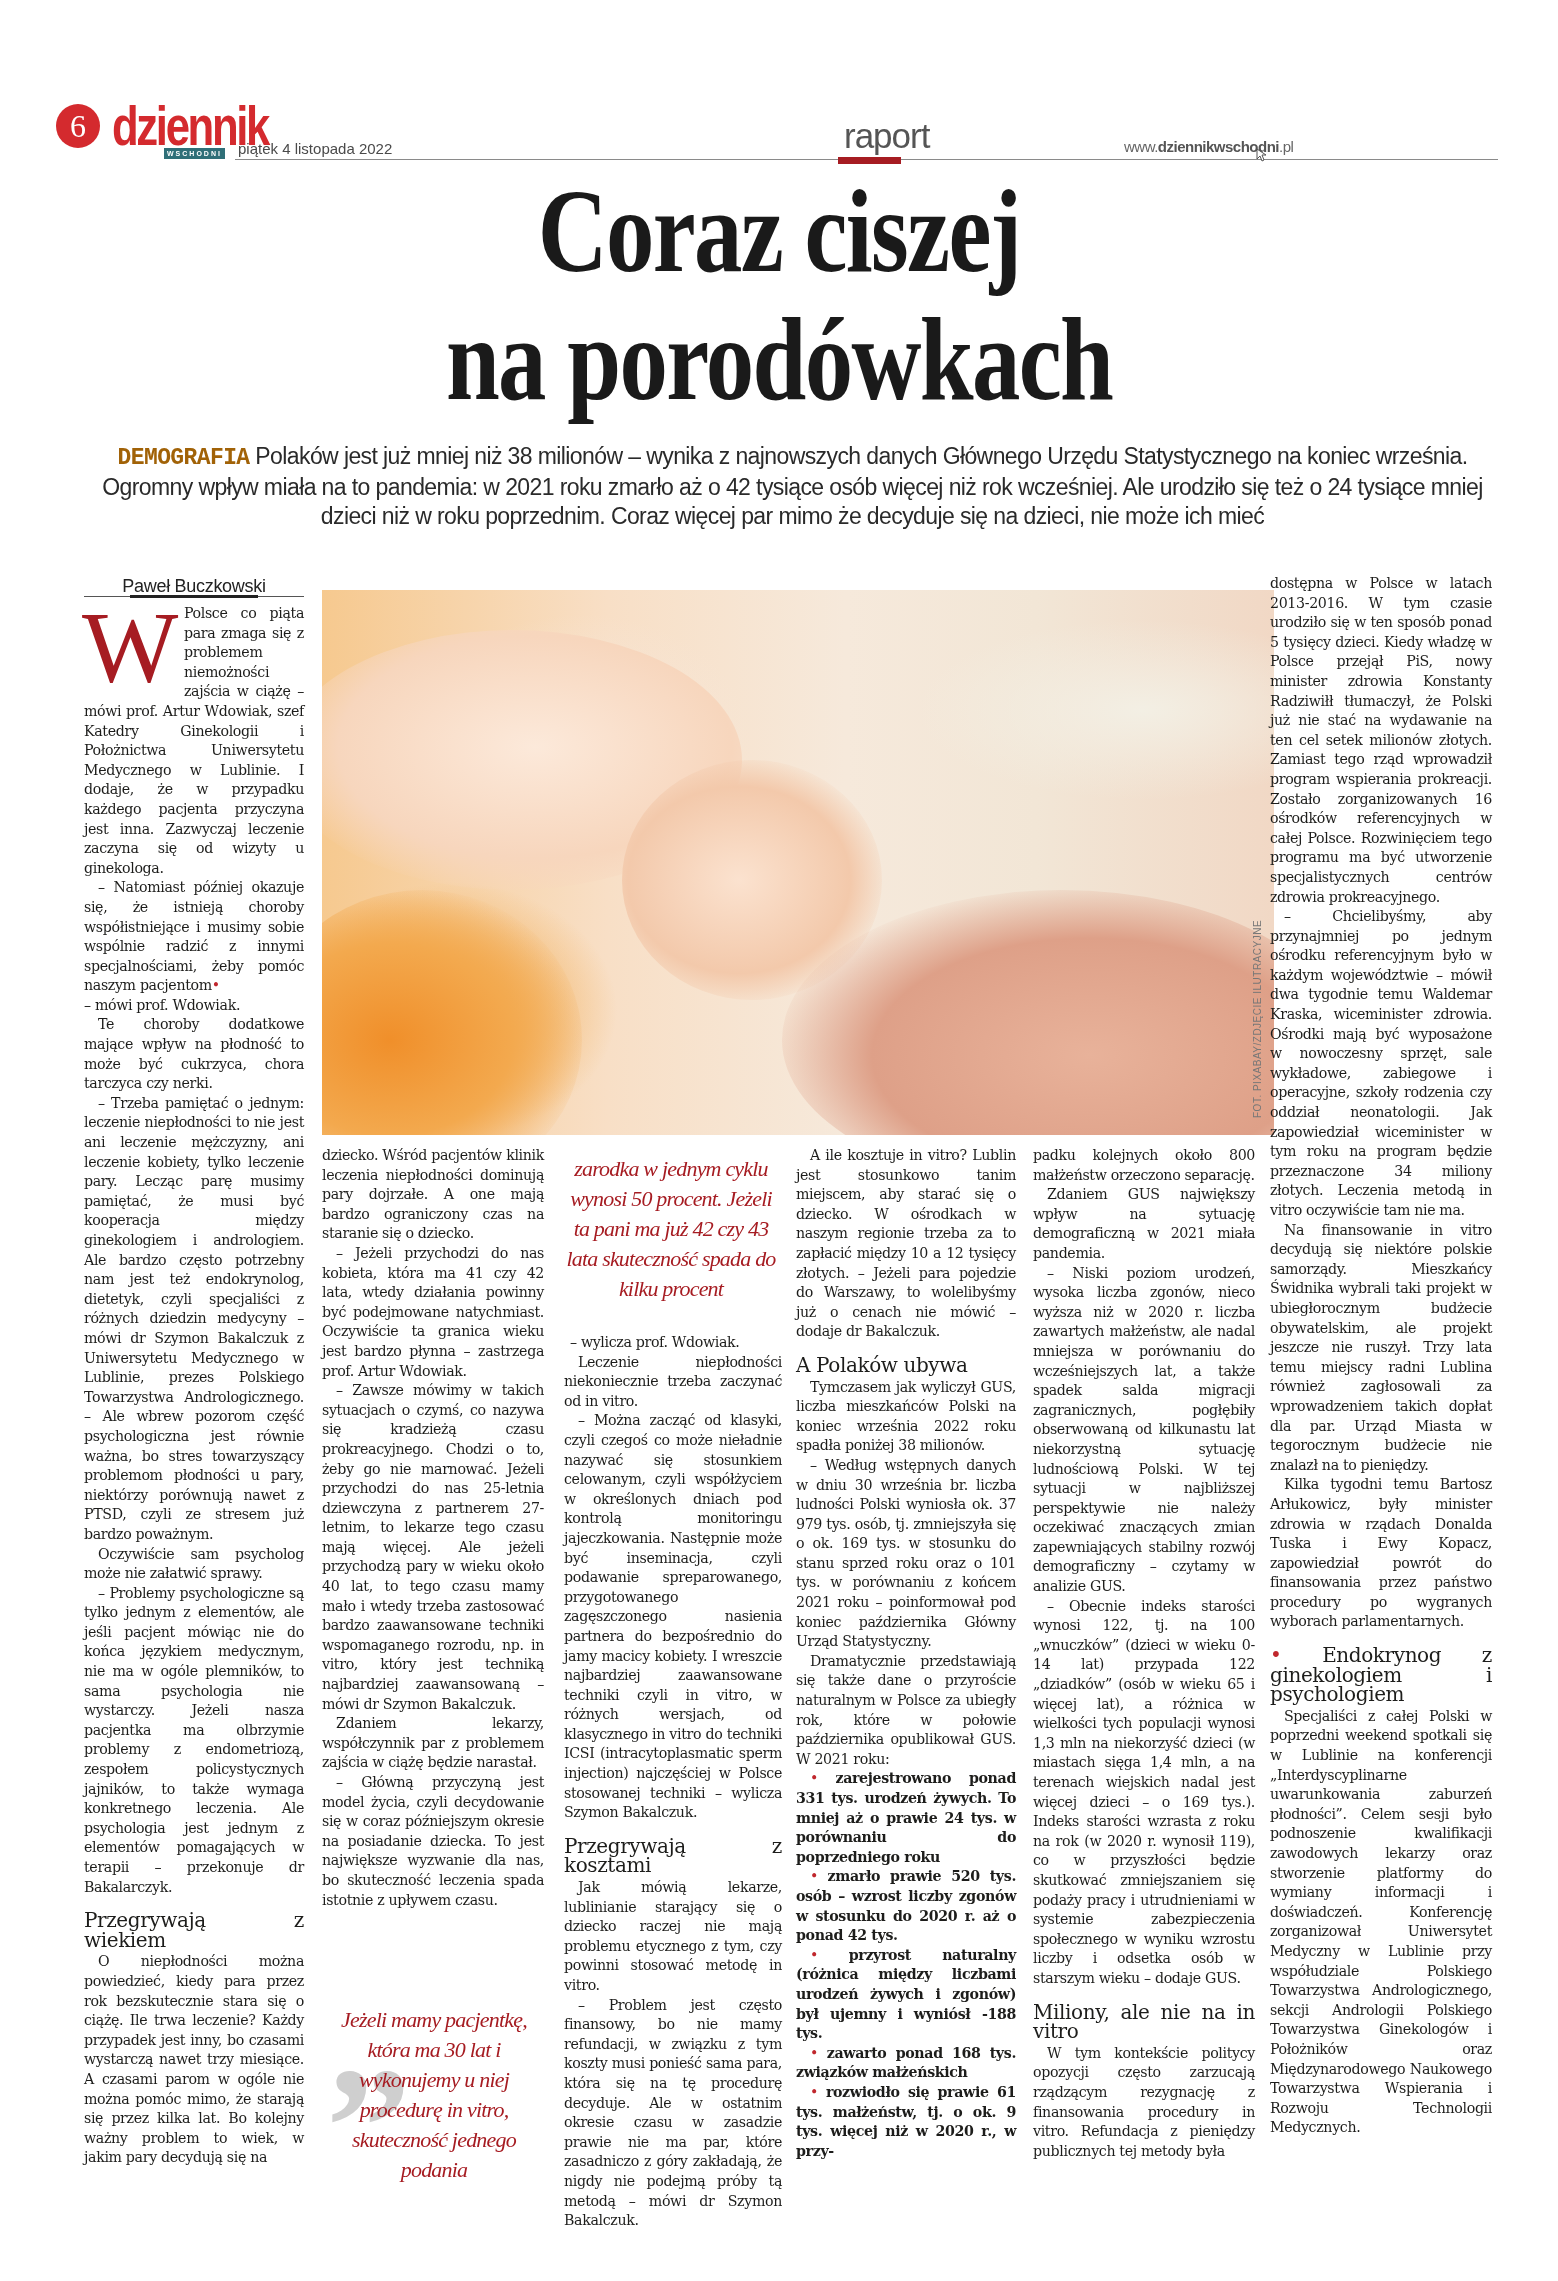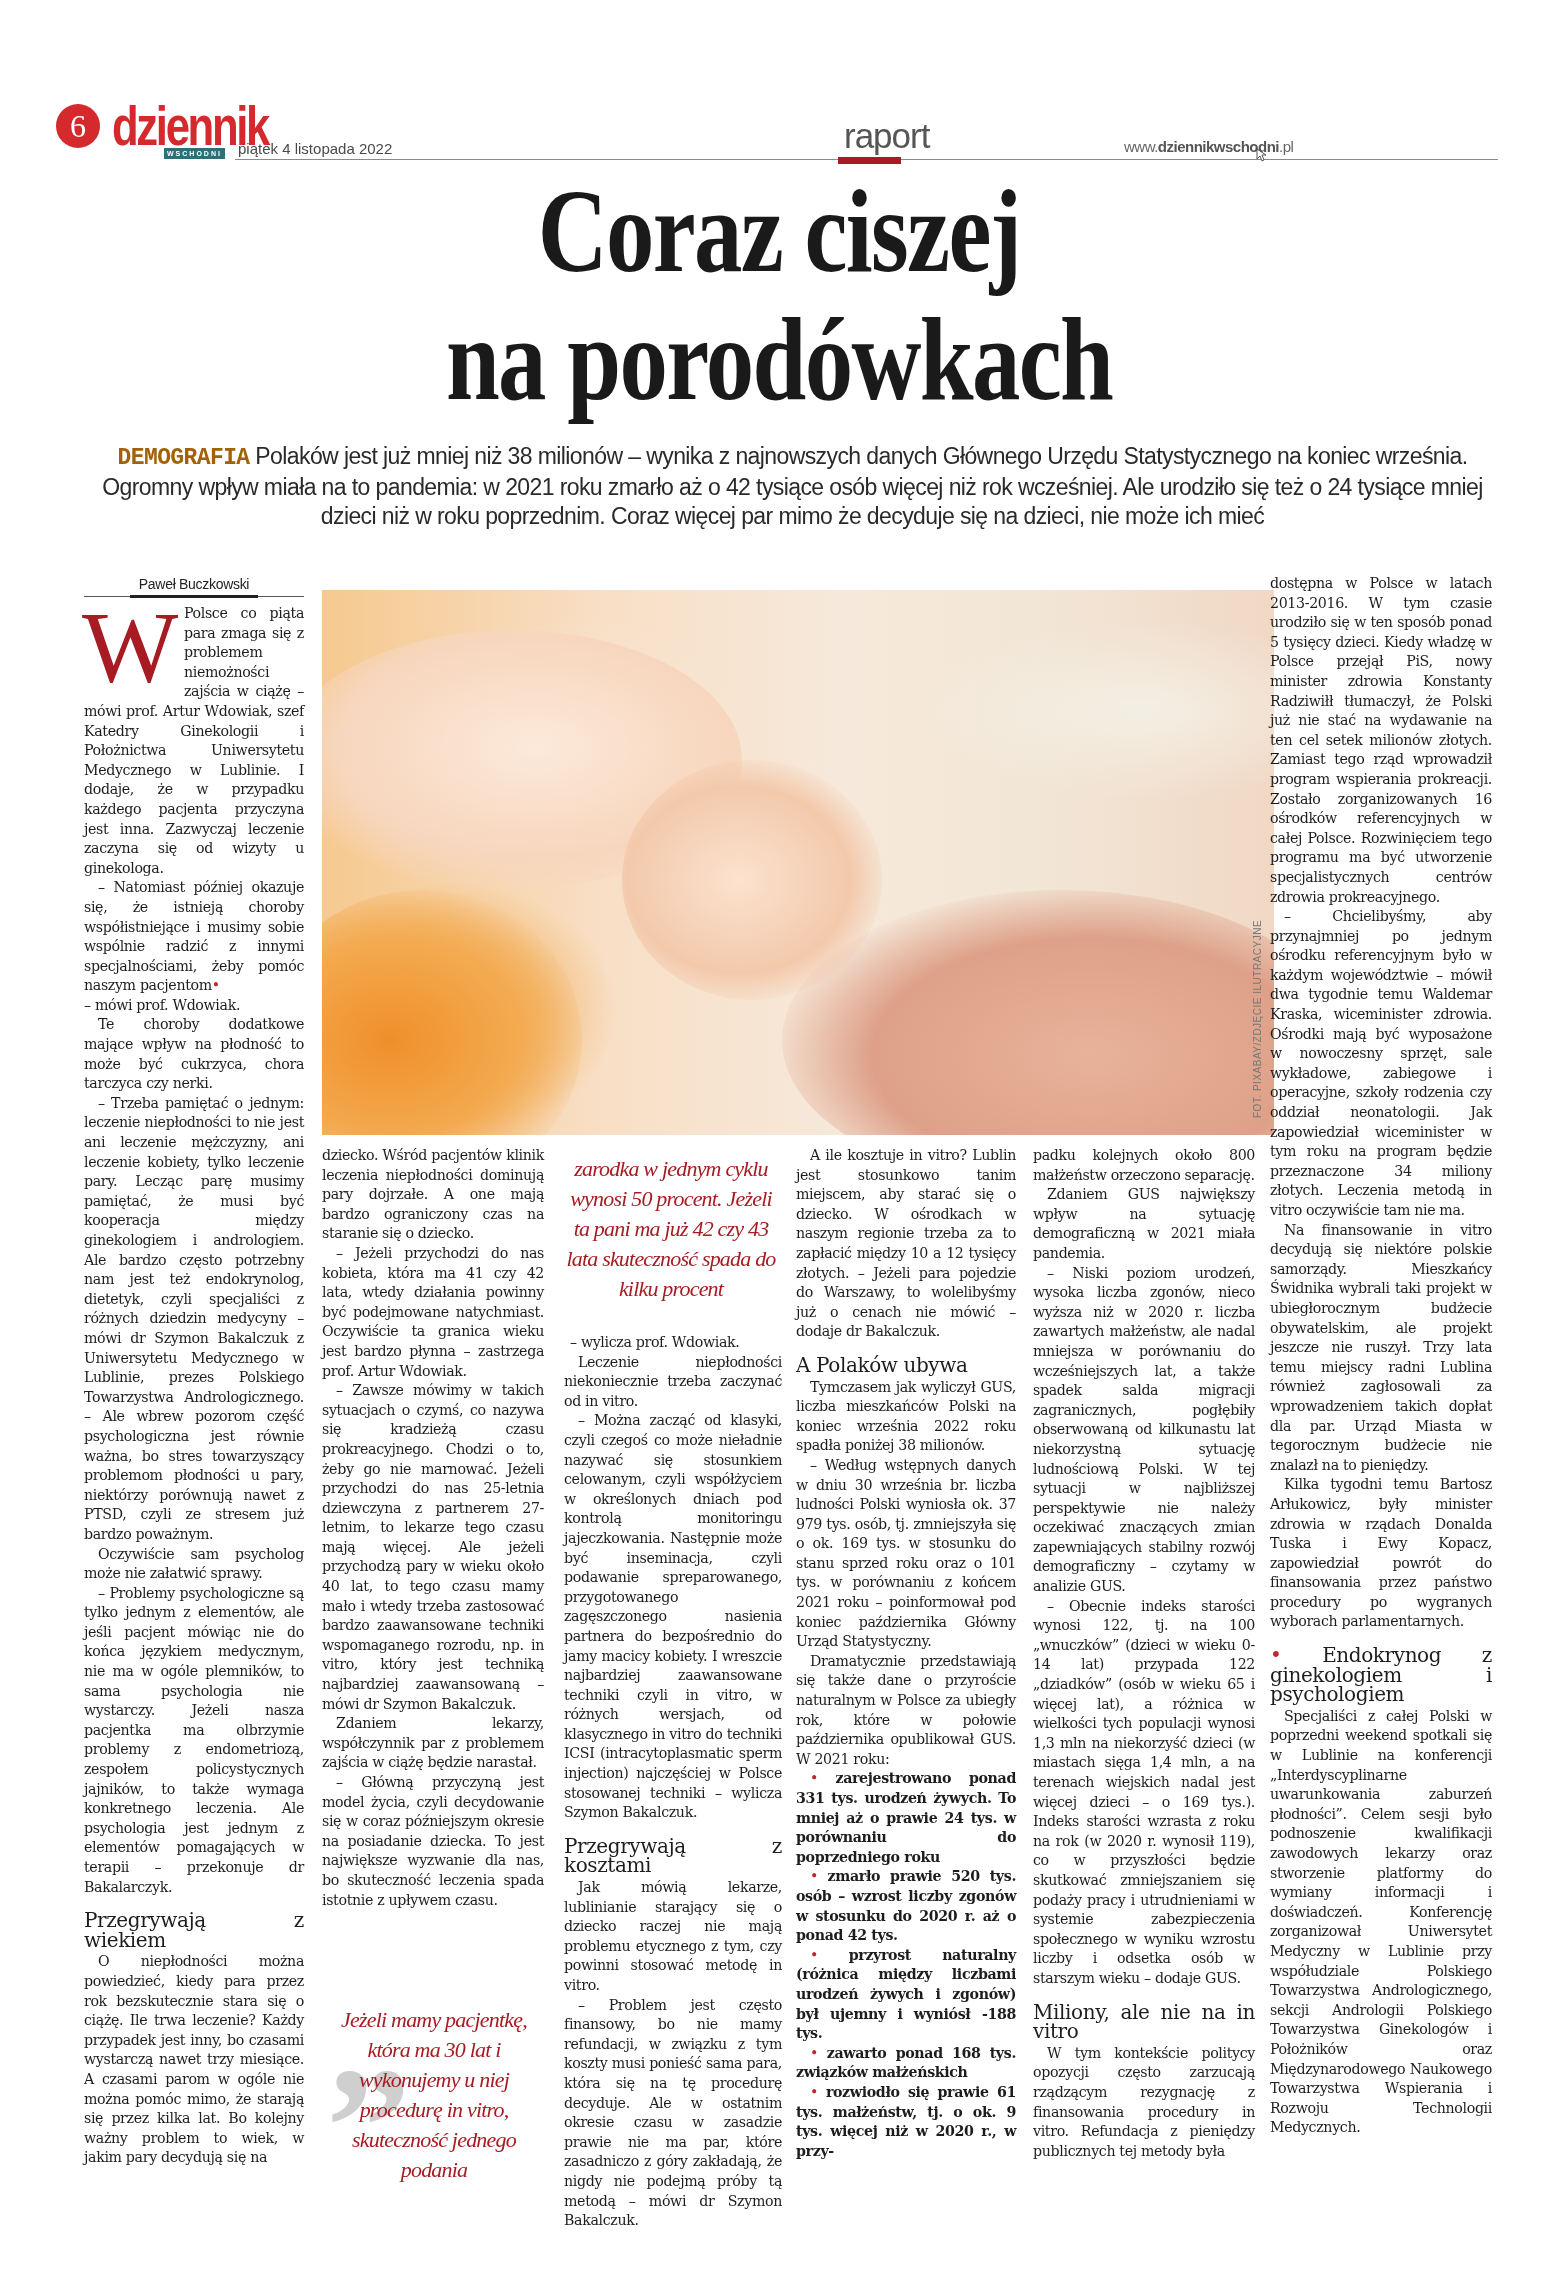--- a/index.html
+++ b/index.html
@@ -28,21 +28,21 @@
   .lead .kicker { color: #a16207; font-weight: 700; font-family: Liberation Mono, monospace; }
 
   
   .col { position: absolute; font-size: 14.2px; line-height: 19.6px; text-align: justify; color: #1d1d1b; letter-spacing: -0.35px; hyphens: auto; }
   .col p { text-indent: 14px; }
   .col p.noindent { text-indent: 0; }
   .col h3 { font-family: "DejaVu Serif", serif; font-weight: 400; font-size: 20px; margin-top: 14px; margin-bottom: 2px; letter-spacing: -0.4px; }
   .col .bullet { color: #c0272d; }
   .col b { font-weight: 700; }
 
-  .byline { position: absolute; left: 84px; top: 576px; width: 220px; text-align: center; font-family: "Liberation Sans", sans-serif; font-size: 14px; color: #222; letter-spacing: -0.3px; }
+  .byline { position: absolute; left: 84px; top: 576px; width: 220px; text-align: center; font-family: "Liberation Sans", sans-serif; font-size: 18px; color: #222; letter-spacing: -0.3px; }
   .byline-rule { position: absolute; left: 84px; top: 596px; width: 220px; height: 1px; background: #555; }
   .byline-under { position: absolute; left: 130px; top: 595px; width: 128px; height: 3px; background: #222; }
 
   .dropcap { float: left; font-family: "Liberation Serif", serif; font-size: 102px; line-height: 80px; color: #a61c22; margin: 4px 6px -4px -2px; }
   .first-p { text-indent: 0 !important; }
 
   
   .photo { position: absolute; left: 322px; top: 590px; width: 952px; height: 545px; overflow: hidden;
     background:
       radial-gradient(ellipse 240px 180px at 260px 150px, #f6e7da 0%, rgba(246,231,218,0) 70%),

